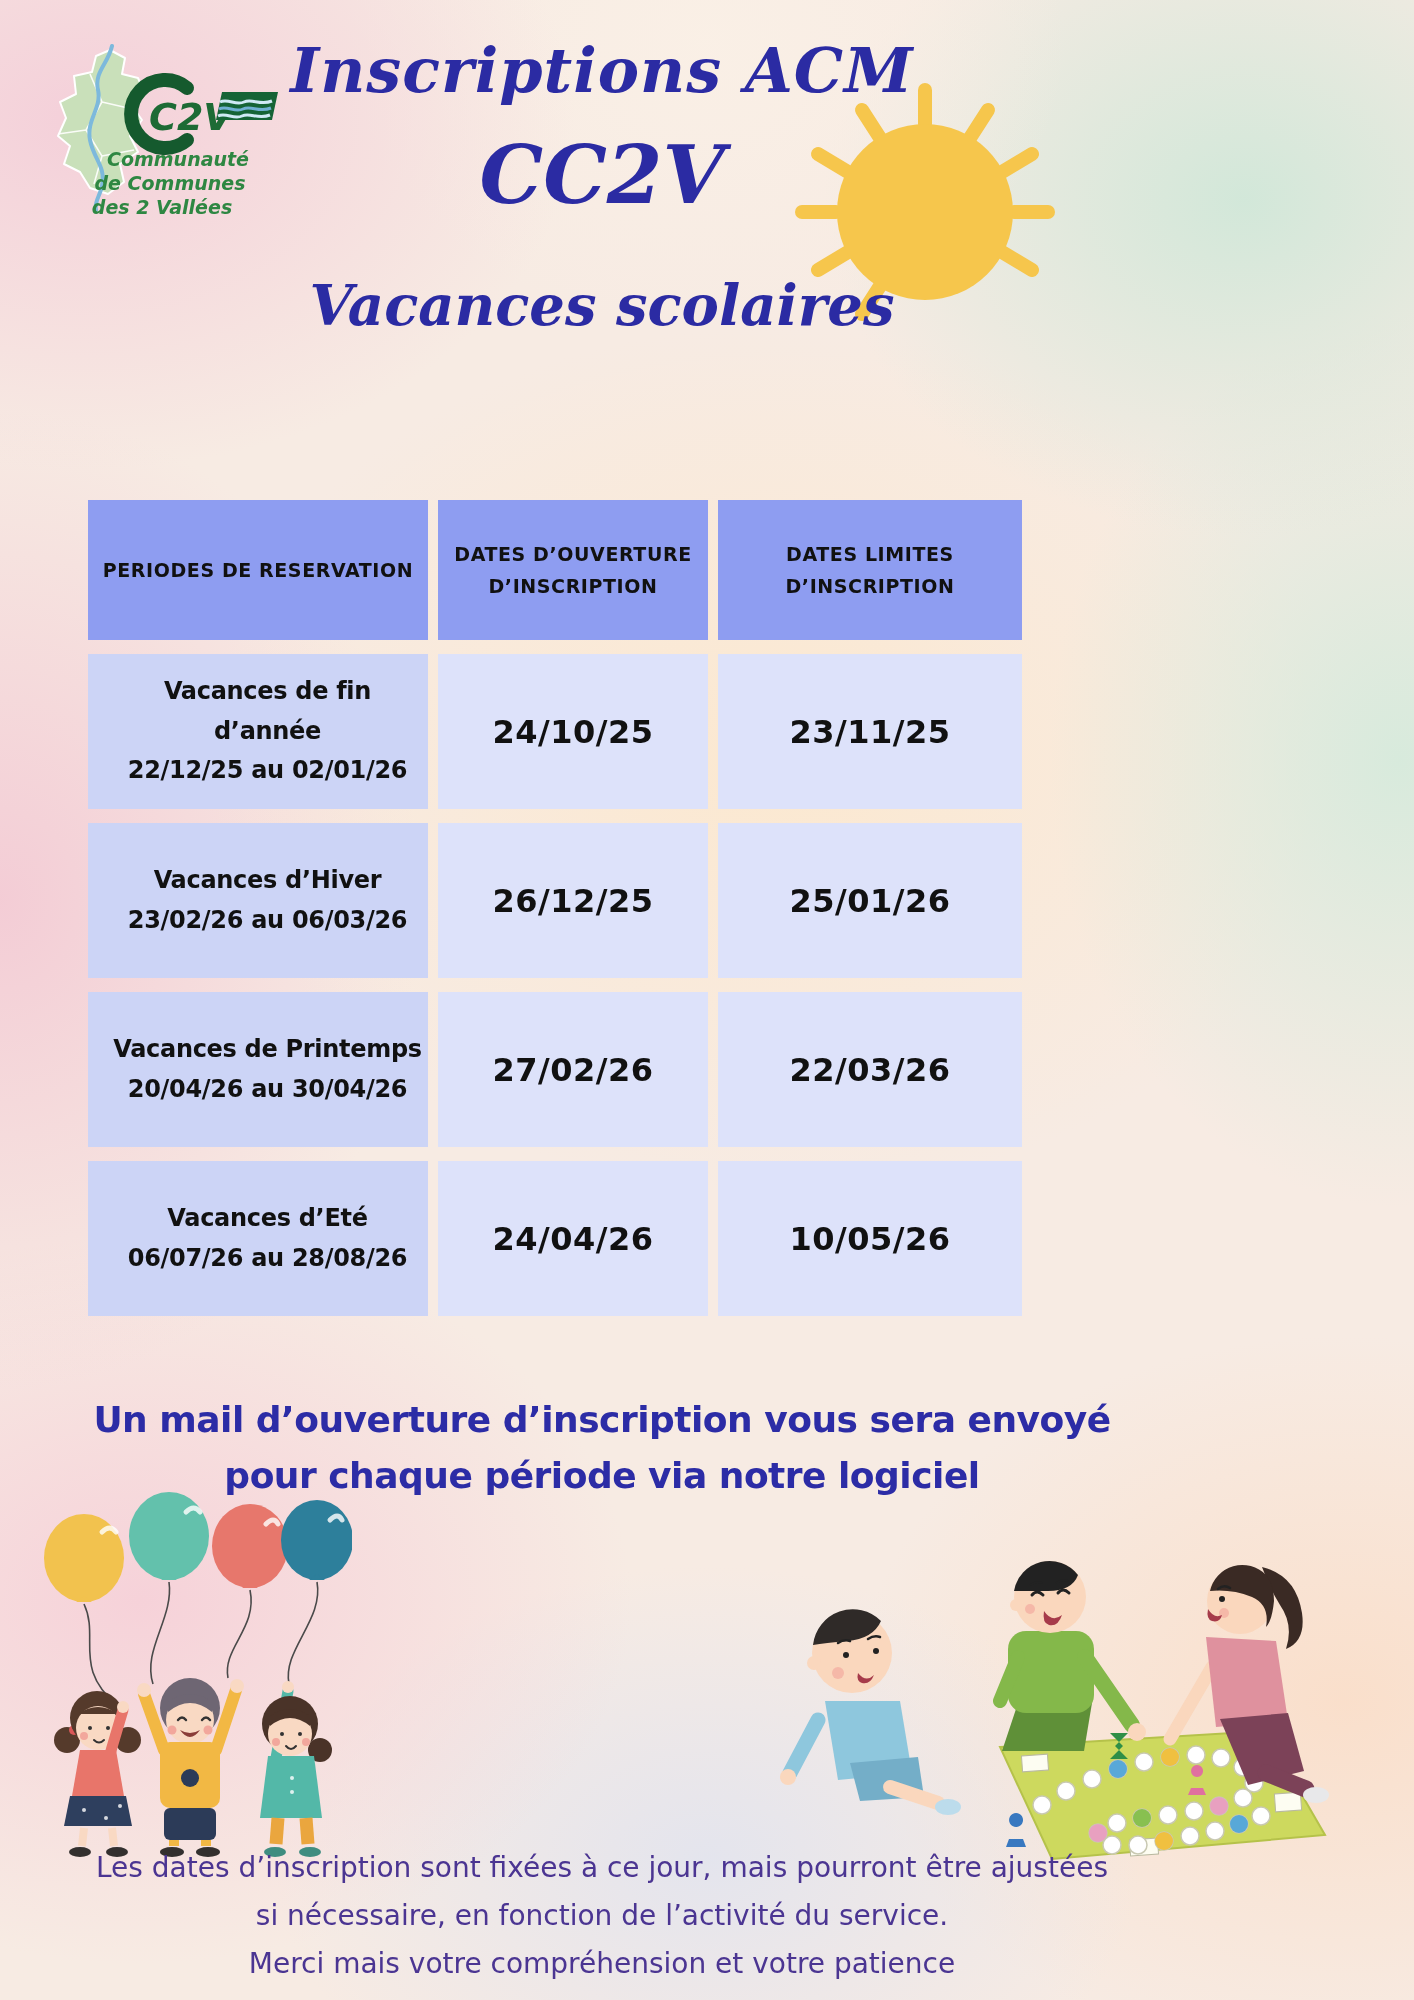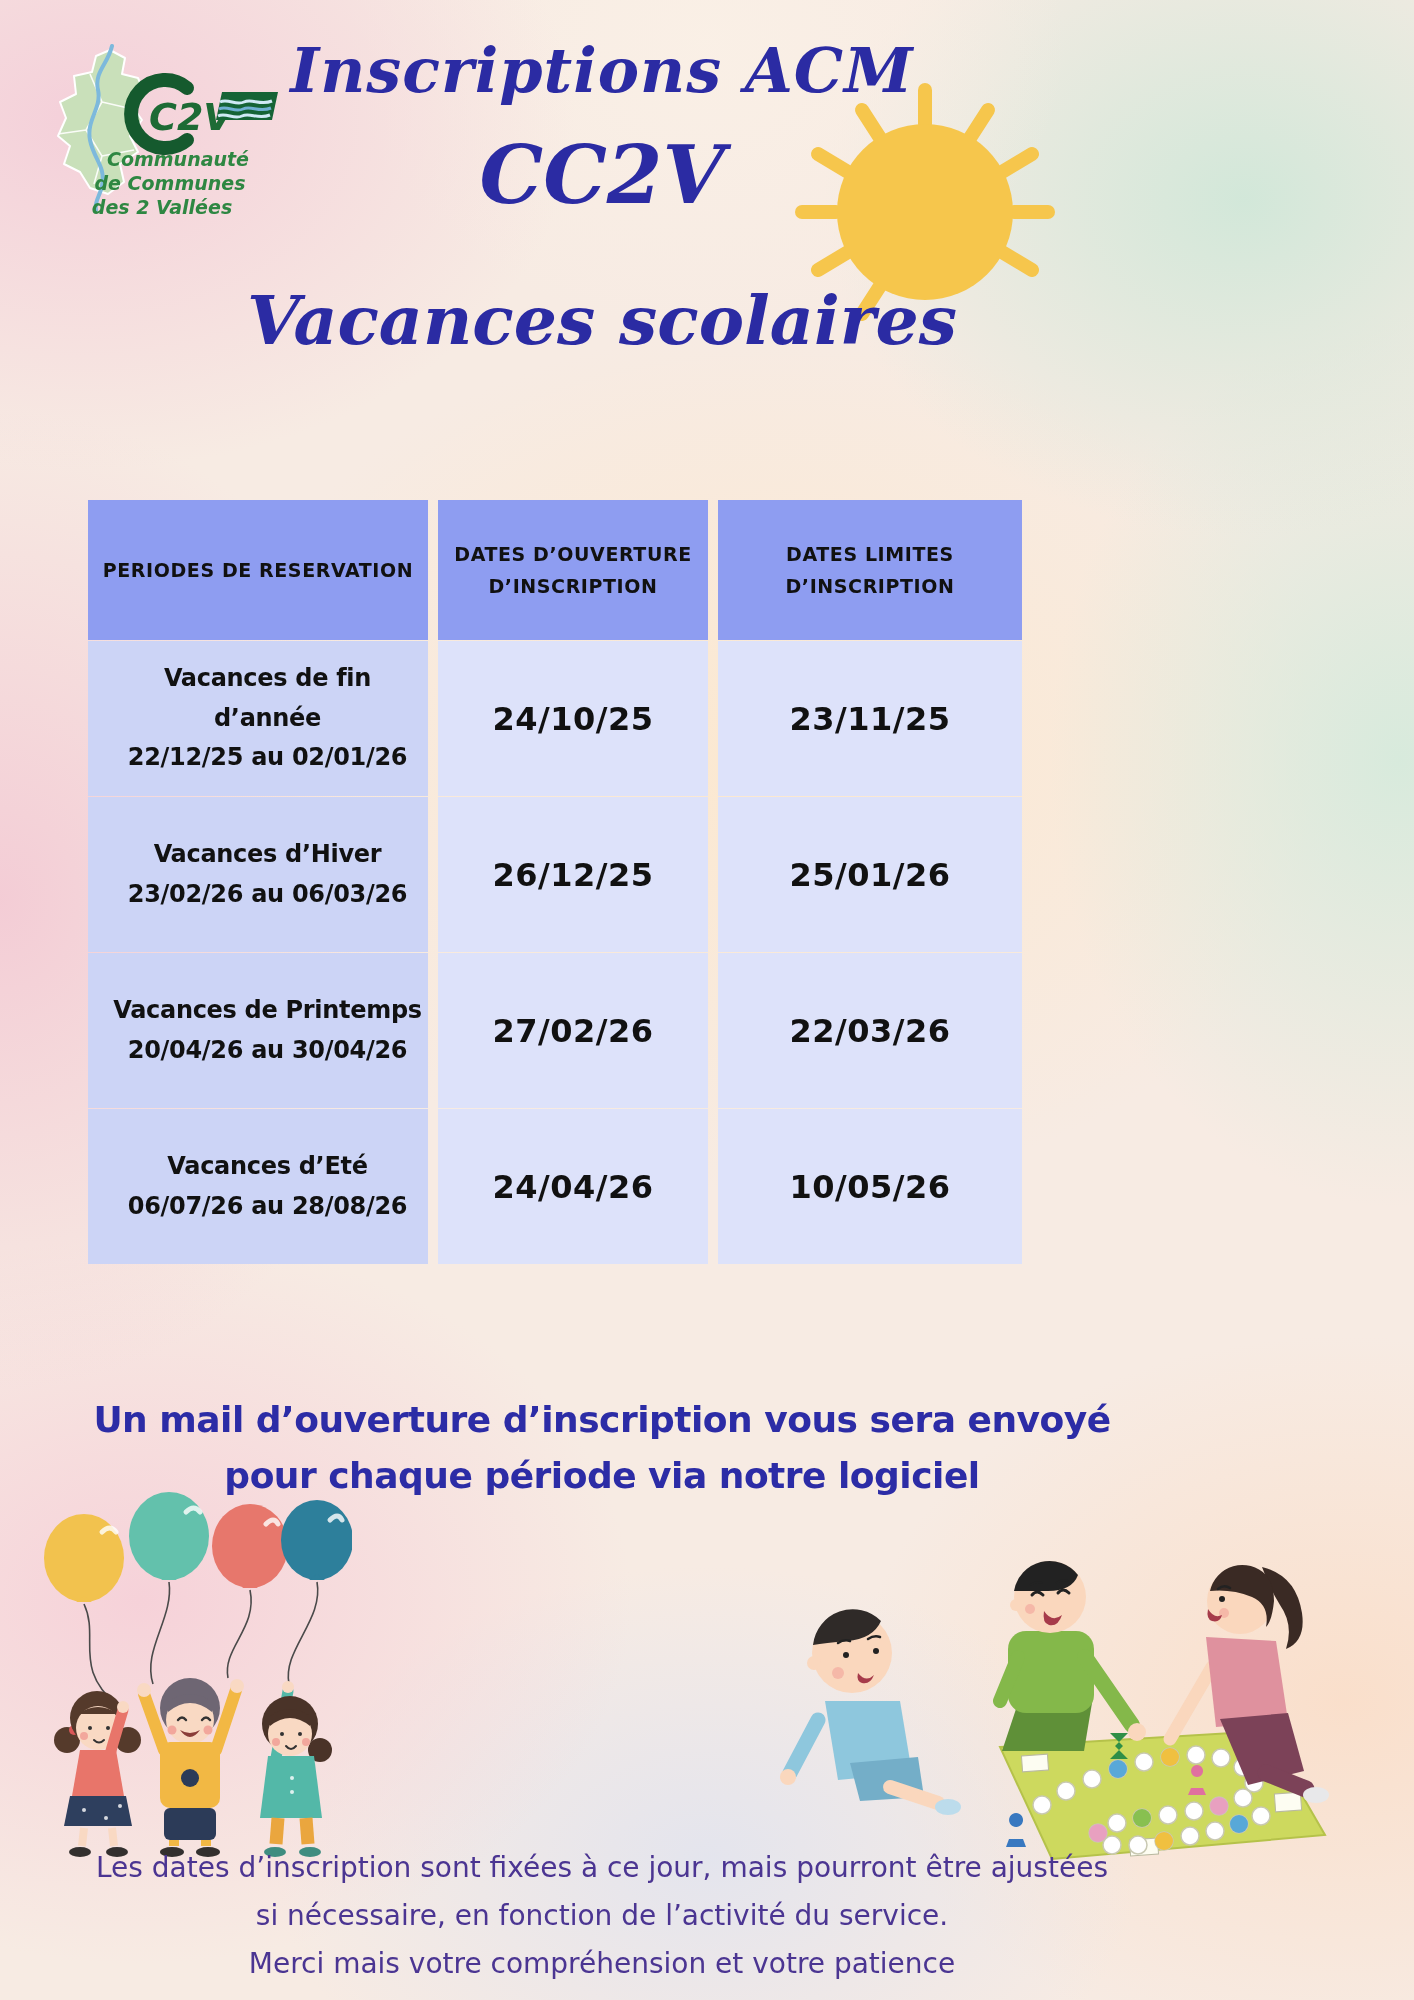--- a/index.html
+++ b/index.html
@@ -15,29 +15,29 @@
       radial-gradient(ellipse 600px 700px at 0% 45%, rgba(243,201,212,.90), rgba(243,201,212,0) 70%),
       radial-gradient(ellipse 700px 520px at 10% 80%,rgba(246,207,216,.90), rgba(246,207,216,0) 70%),
       radial-gradient(ellipse 620px 420px at 50% 93%,rgba(223,227,240,.80), rgba(223,227,240,0) 70%),
       radial-gradient(ellipse 700px 520px at 95% 85%,rgba(250,222,201,.92), rgba(250,222,201,0) 70%),
       #f7ebe3;
   }
   .script{font-family:"DejaVu Serif",serif;font-style:italic;font-weight:bold;color:#2b2ba3;}
   .centercol{position:absolute;left:0;width:1140px;text-align:center;padding-left:32px;}
   .title1{top:34px;font-size:62px;letter-spacing:1px;}
   .title2{top:128px;font-size:80px;}
-  .subtitle{top:280px;font-size:68px;}
+  .subtitle{top:272px;font-size:56px;}
   .logo{position:absolute;left:50px;top:44px;}
   .sun{position:absolute;left:790px;top:72px;}
 
   .table{
     position:absolute;left:88px;top:500px;width:934px;
     display:grid;grid-template-columns:340px 270px 304px;
     grid-template-rows:140px 155px 155px 155px 155px;
-    gap:1px 10px;
+    gap:14px 10px;
   }
   .cell{display:flex;flex-direction:column;align-items:center;justify-content:center;text-align:center;color:#111;}
   .cell.head{background:#8e9df1;font-weight:bold;font-size:19px;letter-spacing:.6px;line-height:1.7;}
   .cell.period{background:#ccd4f6;font-weight:bold;font-size:24px;letter-spacing:-.3px;line-height:1.65;padding-left:19px;}
   .cell.date{background:#dde2fa;font-weight:bold;font-size:32px;letter-spacing:.5px;}
 
   .notice{top:1392px;color:#2c2ca6;font-weight:bold;font-size:36px;letter-spacing:-.5px;line-height:1.55;}
   .notice div{white-space:nowrap;}
   .footer{top:1844px;color:#4b3592;font-size:28px;line-height:1.72;}
   .footer div{white-space:nowrap;}

